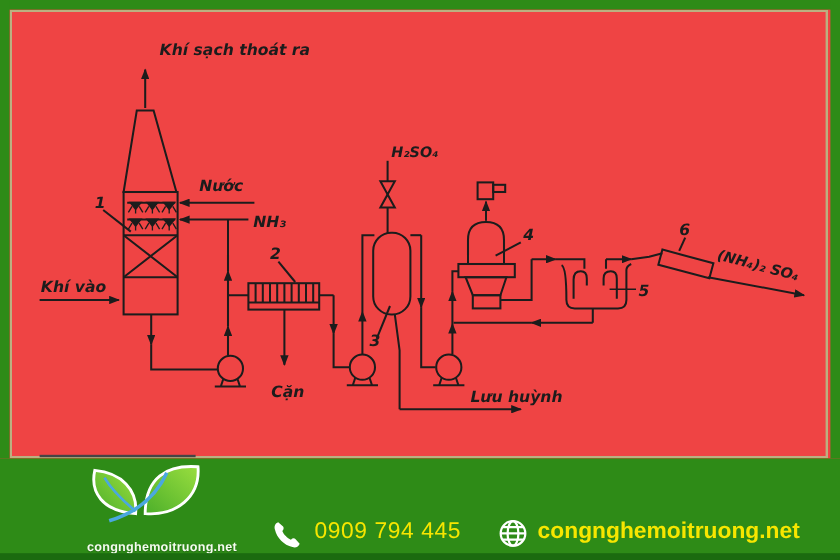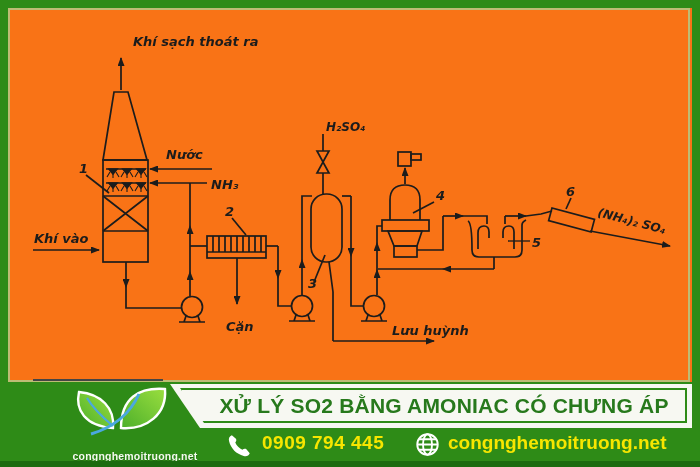--- a/index.html
+++ b/index.html
@@ -1,16 +1,16 @@
 <!DOCTYPE html>
 <html><head>
 <meta charset="utf-8">
 <style>
   html,body{margin:0;padding:0;background:#ffffff;}
-  .stage{position:relative;width:700px;height:467px;overflow:hidden;background:#f97316;
+  .stage{position:relative;width:700px;height:467px;overflow:hidden;background:#ef4444;
          font-family:"Liberation Sans","DejaVu Sans",sans-serif;}
   
   .frame-top{position:absolute;left:0;top:0;width:700px;height:8px;background:#2e8b17;}
   .frame-left{position:absolute;left:0;top:0;width:8px;height:382px;background:#2e8b17;}
   .frame-right{position:absolute;left:692px;top:0;width:8px;height:382px;background:#2e8b17;}
   .frame-inner{position:absolute;left:8px;top:8px;width:682px;height:374px;
                box-shadow:inset 0 0 0 2px rgba(170,212,150,.75);pointer-events:none;}
   .scan-line{position:absolute;left:33px;top:379px;width:130px;height:2px;background:#454545;}
   .diagram-svg{position:absolute;left:0;top:0;}
 
@@ -20,21 +20,21 @@
   .title-band{position:absolute;left:170px;top:2px;width:522px;height:44px;background:#f7f8f2;
               clip-path:polygon(0 0,100% 0,100% 100%,30px 100%);
               box-shadow:0 2px 2px rgba(0,0,0,.3);}
   .title-band-border{position:absolute;left:10px;top:4px;right:5px;bottom:5px;
               border:2px solid #2e8b17;clip-path:polygon(0 0,100% 0,100% 100%,24px 100%);}
   .title-text{position:absolute;left:34px;right:8px;top:0;bottom:0;display:flex;align-items:center;
               justify-content:center;color:#27791c;font-size:21px;font-weight:700;
               letter-spacing:.2px;white-space:nowrap;}
   .contact-row{position:absolute;left:0;top:48px;width:700px;height:31px;}
   .phone-icon{position:absolute;left:226px;top:3px;}
-  .phone-number{position:absolute;left:262px;top:2px;color:#f7e600;font-size:19px;font-weight:700;
+  .phone-number{position:absolute;left:262px;top:2px;color:#f7e600;font-size:19px;font-weight:400;
                 letter-spacing:.5px;white-space:nowrap;}
   .globe-icon{position:absolute;left:415px;top:2px;}
   .website{position:absolute;left:448px;top:2px;color:#f7e600;font-size:19px;font-weight:700;
            white-space:nowrap;}
 
   
   .logo{position:absolute;left:55px;top:2px;width:160px;height:82px;}
   .logo-leaves{position:absolute;left:12px;top:0px;}
   .logo-name{position:absolute;left:6px;top:40px;width:150px;text-align:center;
              color:#45a6e0;font-size:24px;font-weight:800;font-style:italic;letter-spacing:1px;
@@ -210,24 +210,20 @@
         <g>
           <path d="M46,44 C18,42 8,26 12,8 C34,10 48,24 46,44 Z" fill="url(#lg1)" stroke="#ffffff" stroke-width="2.4"></path>
           <path d="M54,44 C54,14 72,3 98,5 C100,30 80,46 54,44 Z" fill="url(#lg1)" stroke="#ffffff" stroke-width="2.4"></path>
           <path d="M24,50 C44,44 62,32 72,10" stroke="#4aa8e0" stroke-width="3" fill="none"></path>
           <path d="M46,42 C34,32 26,24 20,14" stroke="#4aa8e0" stroke-width="2.2" fill="none"></path>
         </g>
       </svg>
       <div class="logo-tagline">congnghemoitruong.net</div>
     </div>
 
-    <div class="title-band">
-      <div class="title-band-border"></div>
-      <div class="title-text">XỬ LÝ SO2 BẰNG AMONIAC CÓ CHƯNG ÁP</div>
-    </div>
 
     <div class="contact-row">
       <svg class="phone-icon" width="26" height="26" viewBox="0 0 16 16">
         <path d="M3.6,1.4 C2.1,1.9 1.4,3.4 1.9,5.1 C3,9.6 6.4,13 10.9,14.1 C12.6,14.6 14.1,13.9 14.6,12.4 L12.4,9.9 C11.7,9.4 10.8,9.6 10.1,10.3 C8.3,9.6 6.4,7.7 5.7,5.9 C6.4,5.2 6.6,4.3 6.1,3.6 Z" fill="#ffffff"></path>
       </svg>
       <div class="phone-number">0909 794 445</div>
       <svg class="globe-icon" width="25" height="25" viewBox="0 0 20 20">
         <g stroke="#ffffff" stroke-width="1.5" fill="none">
           <circle cx="10" cy="10" r="8.2"></circle>
           <ellipse cx="10" cy="10" rx="3.6" ry="8.2"></ellipse>

